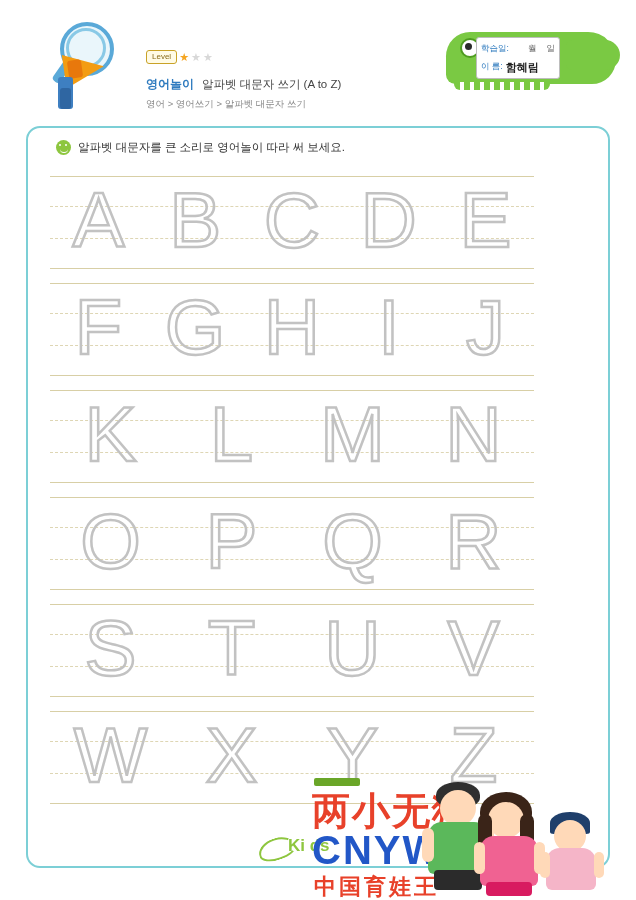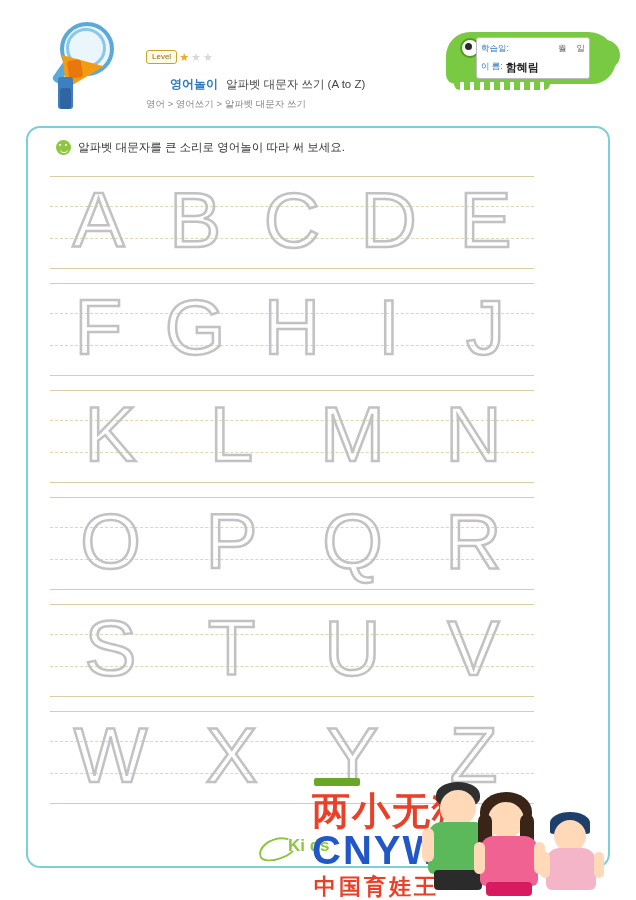--- a/index.html
+++ b/index.html
@@ -63,21 +63,21 @@
     border:1px solid #c9a227;background:#fffbe6;color:#8a6d1c;
     font-size:8px;padding:1px 5px;border-radius:3px;line-height:10px;
   }
   .star{font-size:11px;line-height:11px;}
   .star.on{color:#f5a623;}
   .star.off{color:#d8d8d8;}
 
   #title-row{
     position:absolute;left:146px;top:76px;display:flex;align-items:baseline;gap:8px;
   }
-  #cat-title{font-size:12px;font-weight:bold;color:#2f7bbf;margin-left:24px;}
+  #cat-title{font-size:12px;font-weight:bold;color:#2f7bbf;}
   #main-title{font-size:11.5px;color:#444;}
   #breadcrumb{
     position:absolute;left:146px;top:98px;font-size:9.5px;color:#8a8a8a;
   }
 
   
   #croc{
     position:absolute;left:446px;top:26px;width:170px;height:72px;
   }
   .croc-body{
@@ -95,21 +95,21 @@
   .croc-pupil{
     position:absolute;left:19px;top:17px;width:7px;height:7px;
     background:#2a2a2a;border-radius:50%;
   }
   .croc-teeth{
     position:absolute;left:8px;top:56px;width:96px;height:8px;
     background:repeating-linear-gradient(90deg,#7ac943 0 6px,#ffffff 6px 10px);
     border-radius:0 0 6px 6px;
   }
   #name-card{
-    position:absolute;left:30px;top:11px;width:114px;height:42px;
+    position:absolute;left:30px;top:11px;width:84px;height:42px;
     background:#ffffff;border:1px solid #bdbdbd;border-radius:3px;
     padding:2px 4px;box-sizing:border-box;
   }
   .nc-row{display:flex;align-items:center;font-size:8.5px;color:#444;height:18px;}
   .nc-label{color:#2f7bbf;margin-right:3px;white-space:nowrap;}
   .nc-blank{flex:1;}
   .nc-val{font-weight:bold;font-size:11px;color:#222;}
   .nc-sub{font-size:8.5px;color:#666;margin-left:10px;}
 
   

